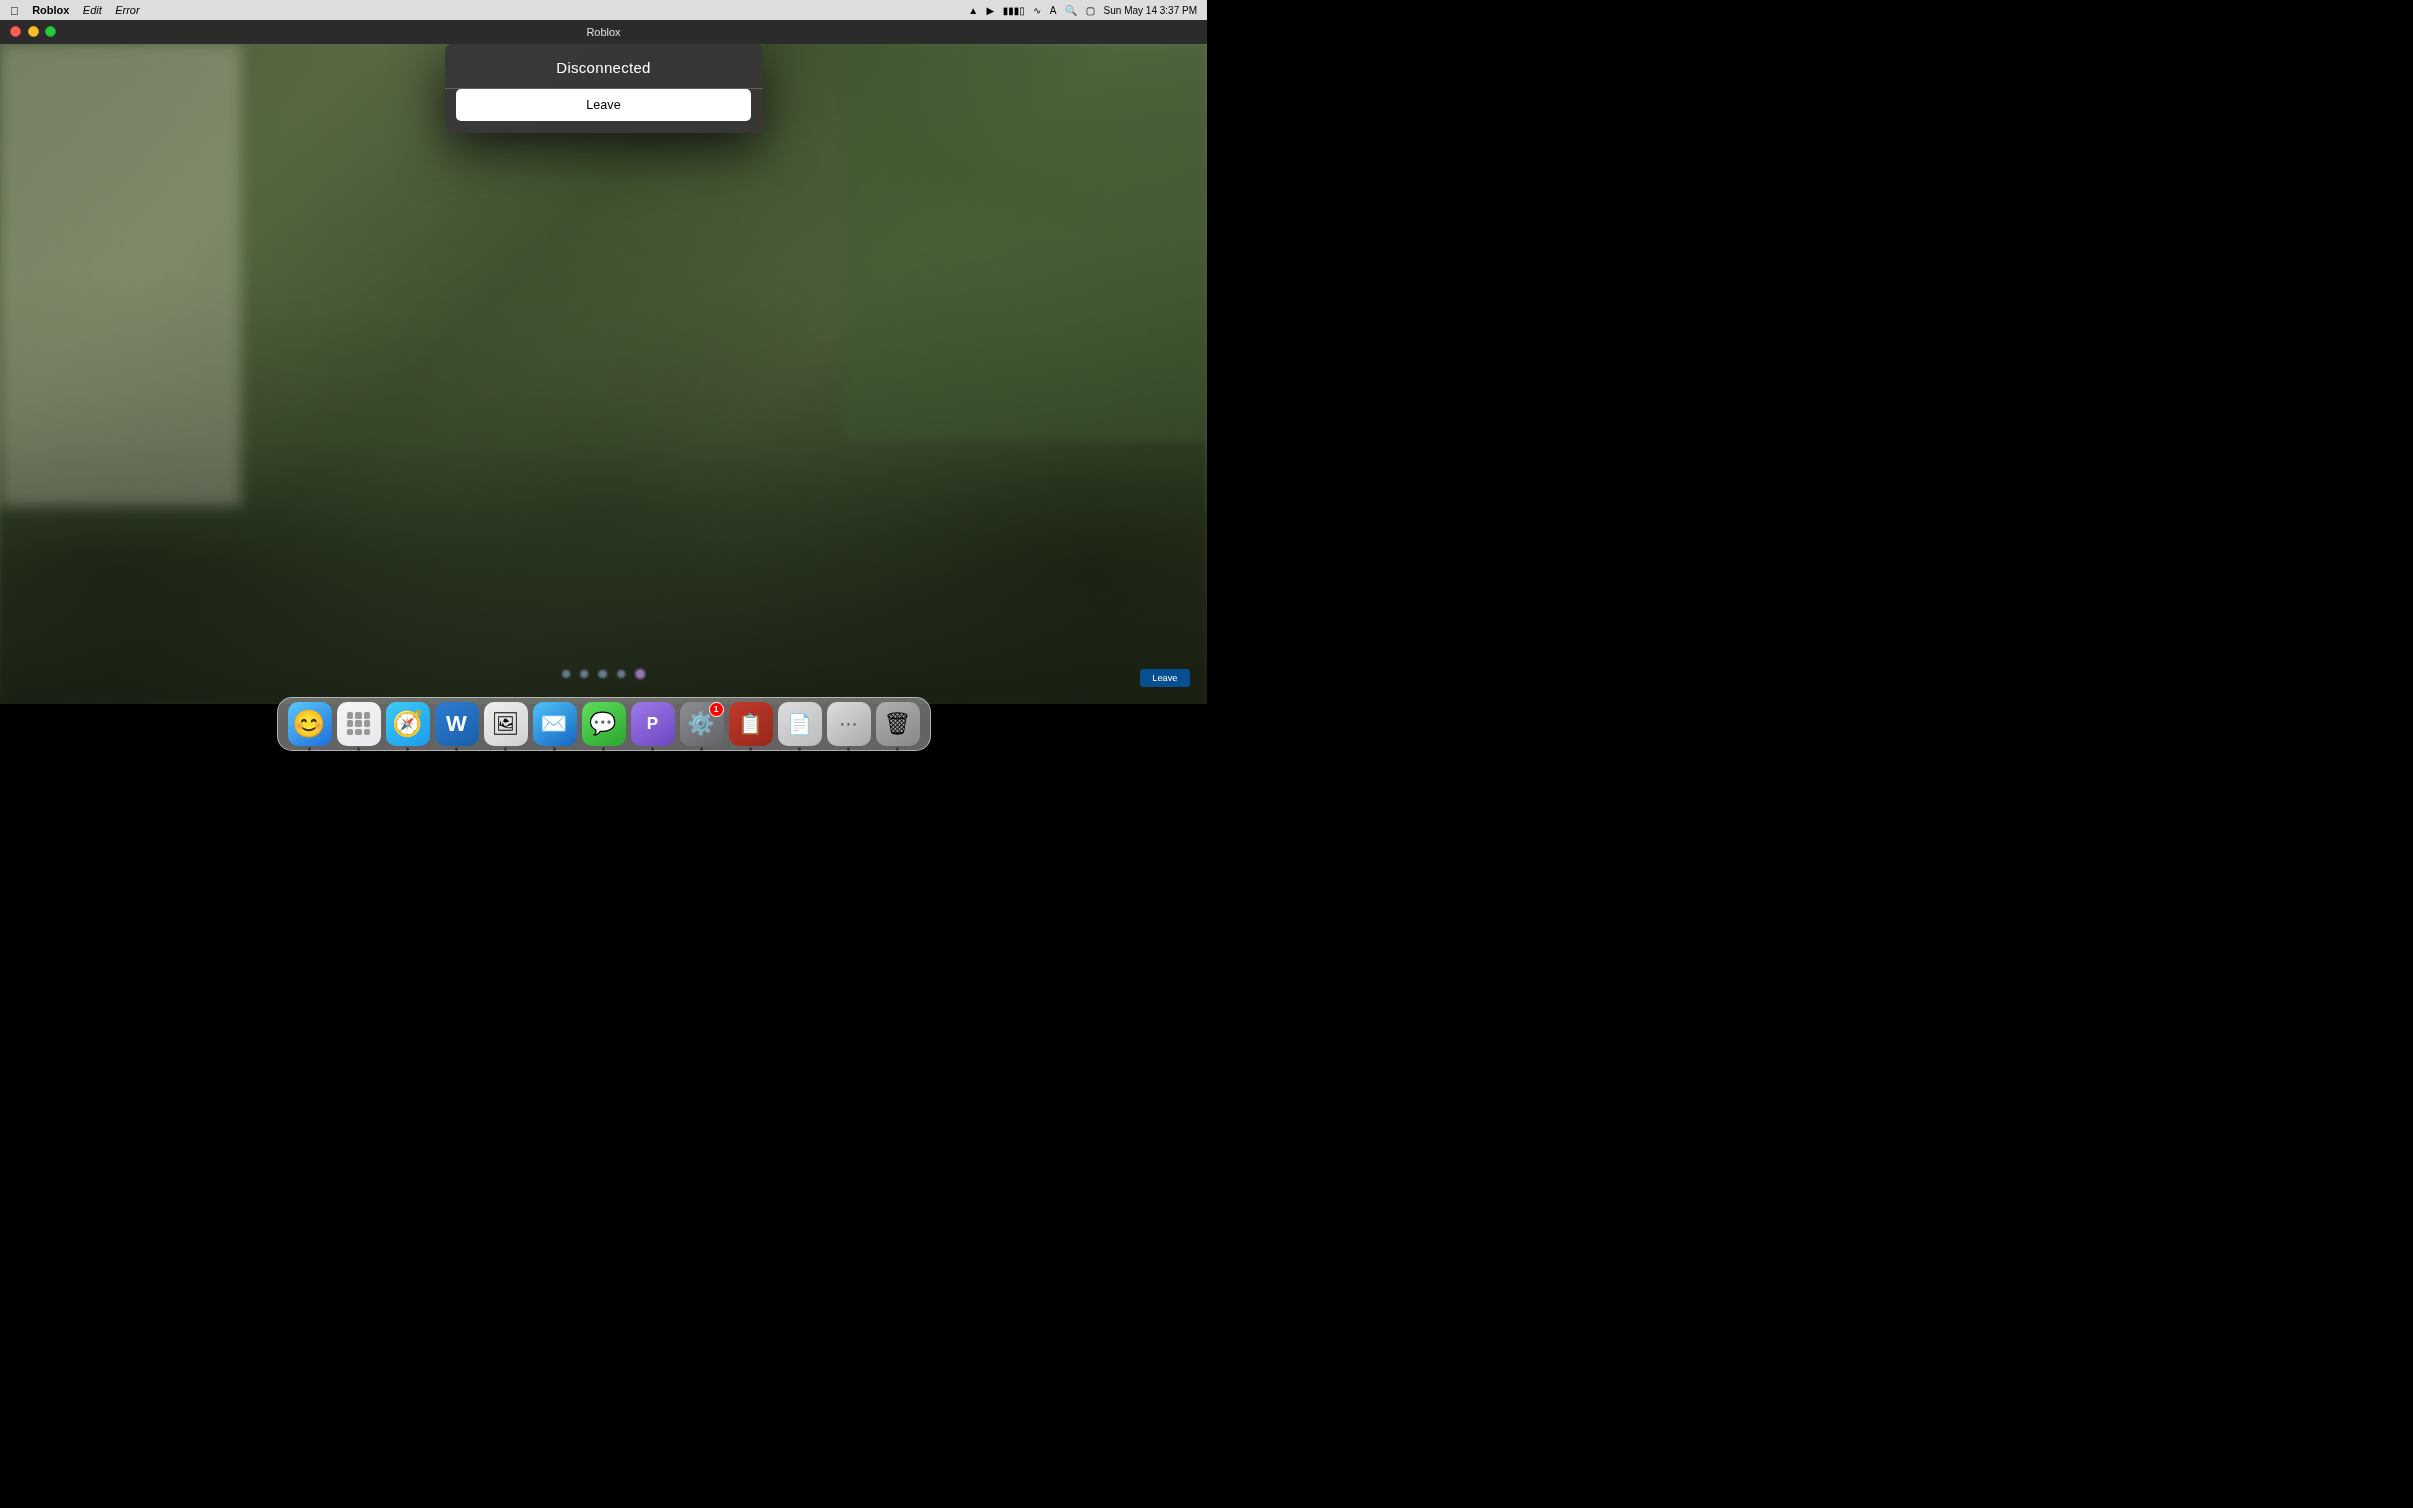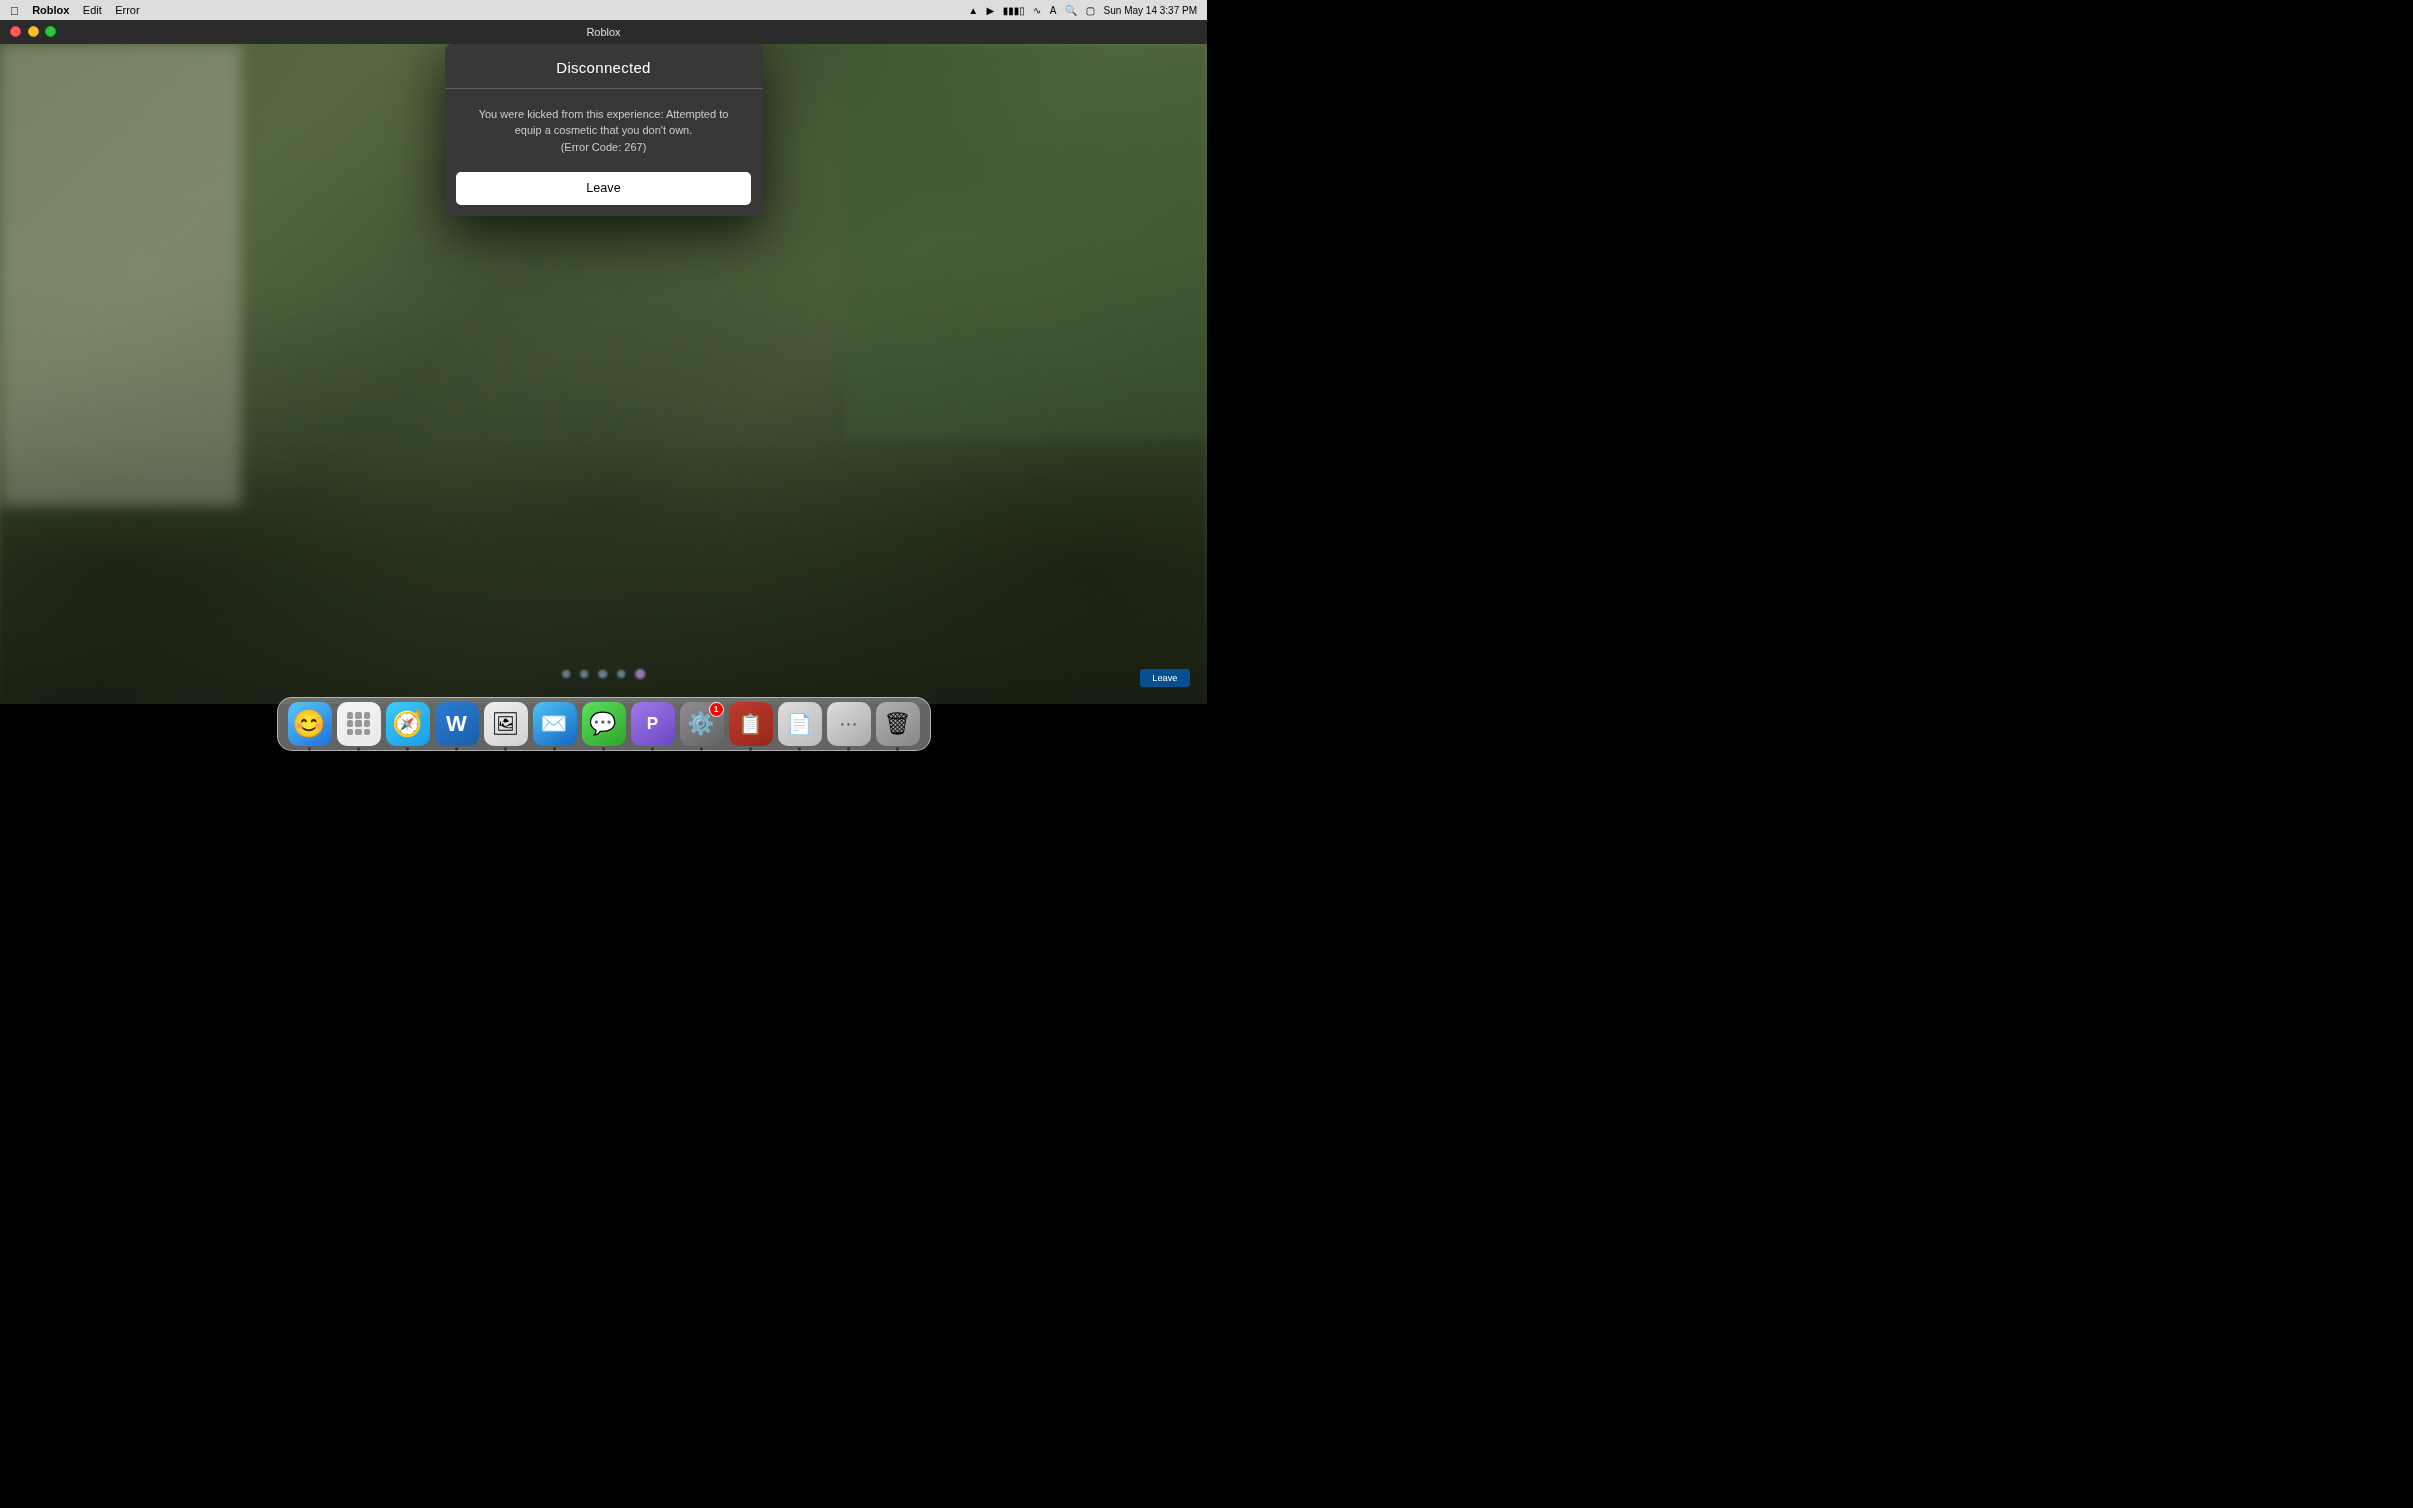--- a/index.html
+++ b/index.html
@@ -44,20 +44,21 @@
     .apple-logo {
       font-size: 11.7px;
     }
 
     .menubar-app {
       font-weight: 600;
     }
 
     .menubar-item {
       font-weight: 400;
+      font-style: italic;
     }
 
     
     .titlebar {
       position: absolute;
       top: 20px; left: 0; right: 0;
       height: 23.5px;
       background: rgba(50,50,50,0.85);
       display: flex;
       align-items: center;
@@ -361,23 +362,20 @@
 
   <div class="hud-btn-right">
     <span>Leave</span>
   </div>
 
   <div class="dialog-overlay">
     <div class="dialog">
       <div class="dialog-header">
         <span class="dialog-title">Disconnected</span>
       </div>
-      <div class="dialog-body">
-        <p class="dialog-message">You were kicked from this experience: Attempted to equip a cosmetic that you don't own.<br>(Error Code: 267)</p>
-      </div>
       <div class="dialog-footer">
         <button class="leave-button">Leave</button>
       </div>
     </div>
   </div>
 </div>
 
 <div class="dock">
   <div class="dock-icon dock-finder">
     <span style="font-size:27px;">😊</span>

